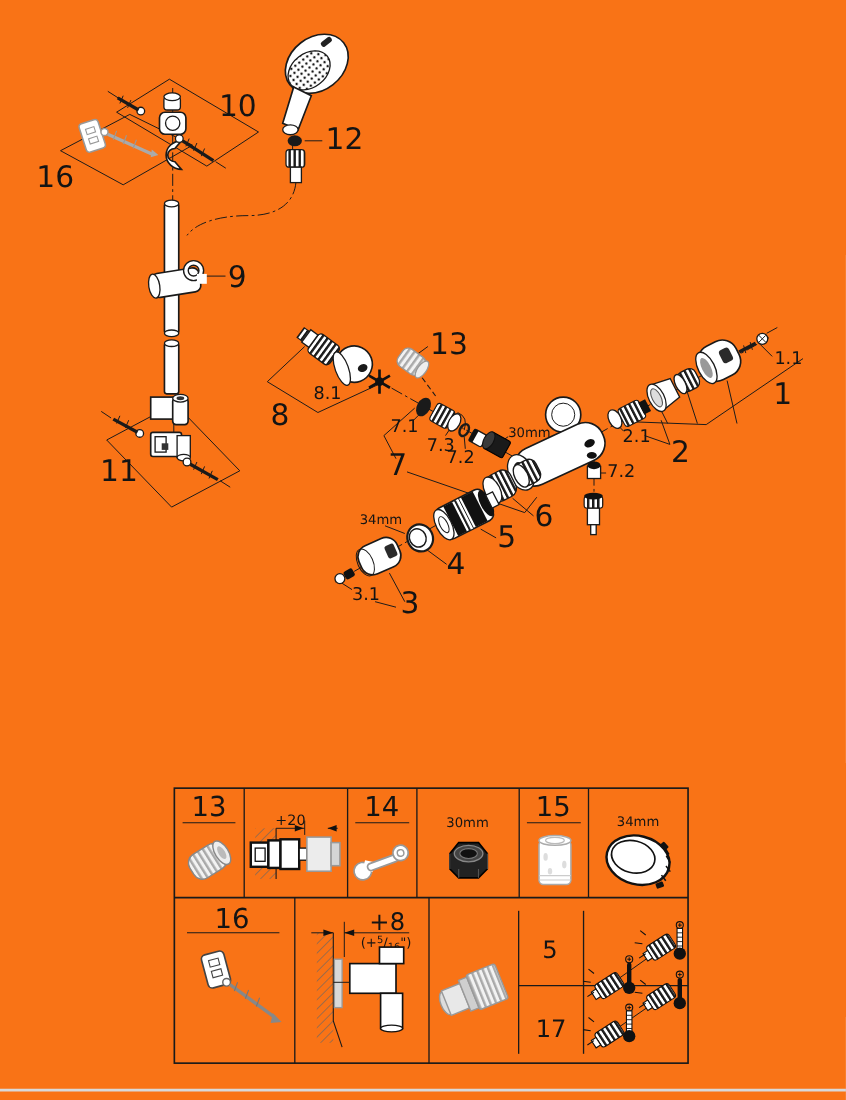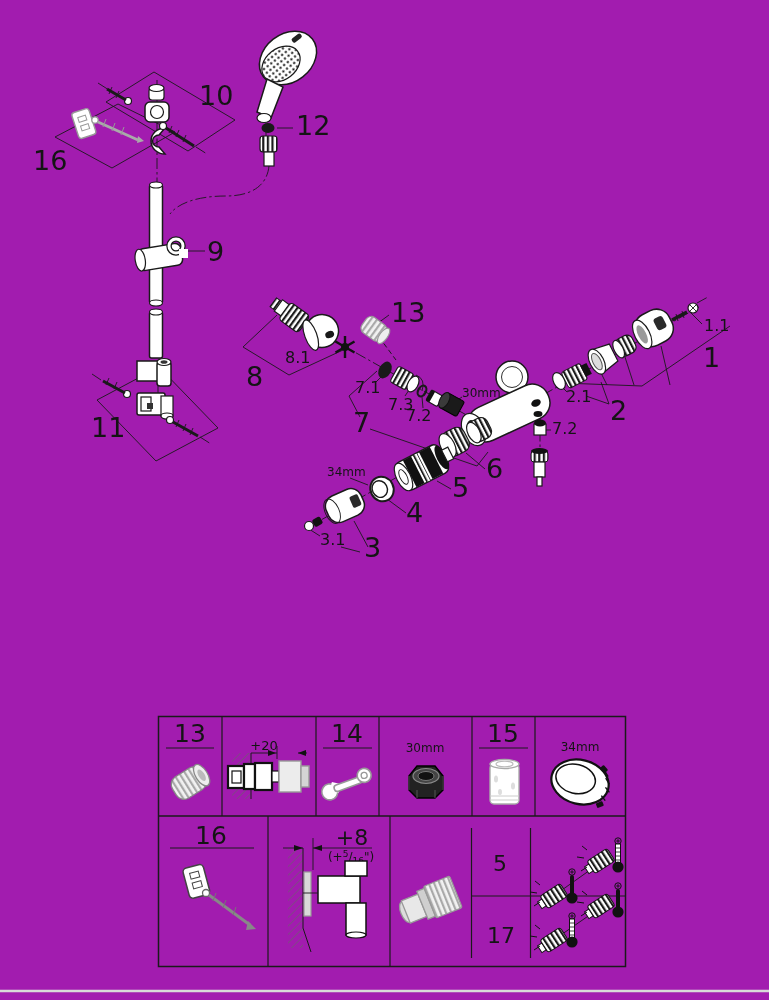--- a/index.html
+++ b/index.html
@@ -1,16 +1,16 @@
 <!DOCTYPE html>
 <html><head>
 <meta charset="utf-8">
 <style>
   html,body{margin:0;padding:0;background:#fff;}
-  .stage{position:relative;width:769px;height:1000px;background:#a21caf;overflow:hidden;
+  .stage{position:relative;width:769px;height:1000px;background:#f97316;overflow:hidden;
          font-family:"DejaVu Sans","Liberation Sans",sans-serif;}
   svg text{font-family:"DejaVu Sans","Liberation Sans",sans-serif;fill:#141414;}
   .t27{font-size:27px;} .t25{font-size:25px;} .t22{font-size:22px;}
   .t16{font-size:16px;} .t13{font-size:13px;} .t12{font-size:12px;}
   .o{fill:#fff;stroke:#1a1a1a;stroke-width:1.5;}
   .o1{fill:#fff;stroke:#1a1a1a;stroke-width:1.2;}
   .ln{stroke:#1a1a1a;stroke-width:1;fill:none;}
   .lnt{stroke:#1a1a1a;stroke-width:0.9;fill:none;}
   .ax{stroke:#1a1a1a;stroke-width:0.9;fill:none;stroke-dasharray:11 3 2.5 3;}
   .dsh{stroke:#1a1a1a;stroke-width:1;fill:none;stroke-dasharray:5 3;}

